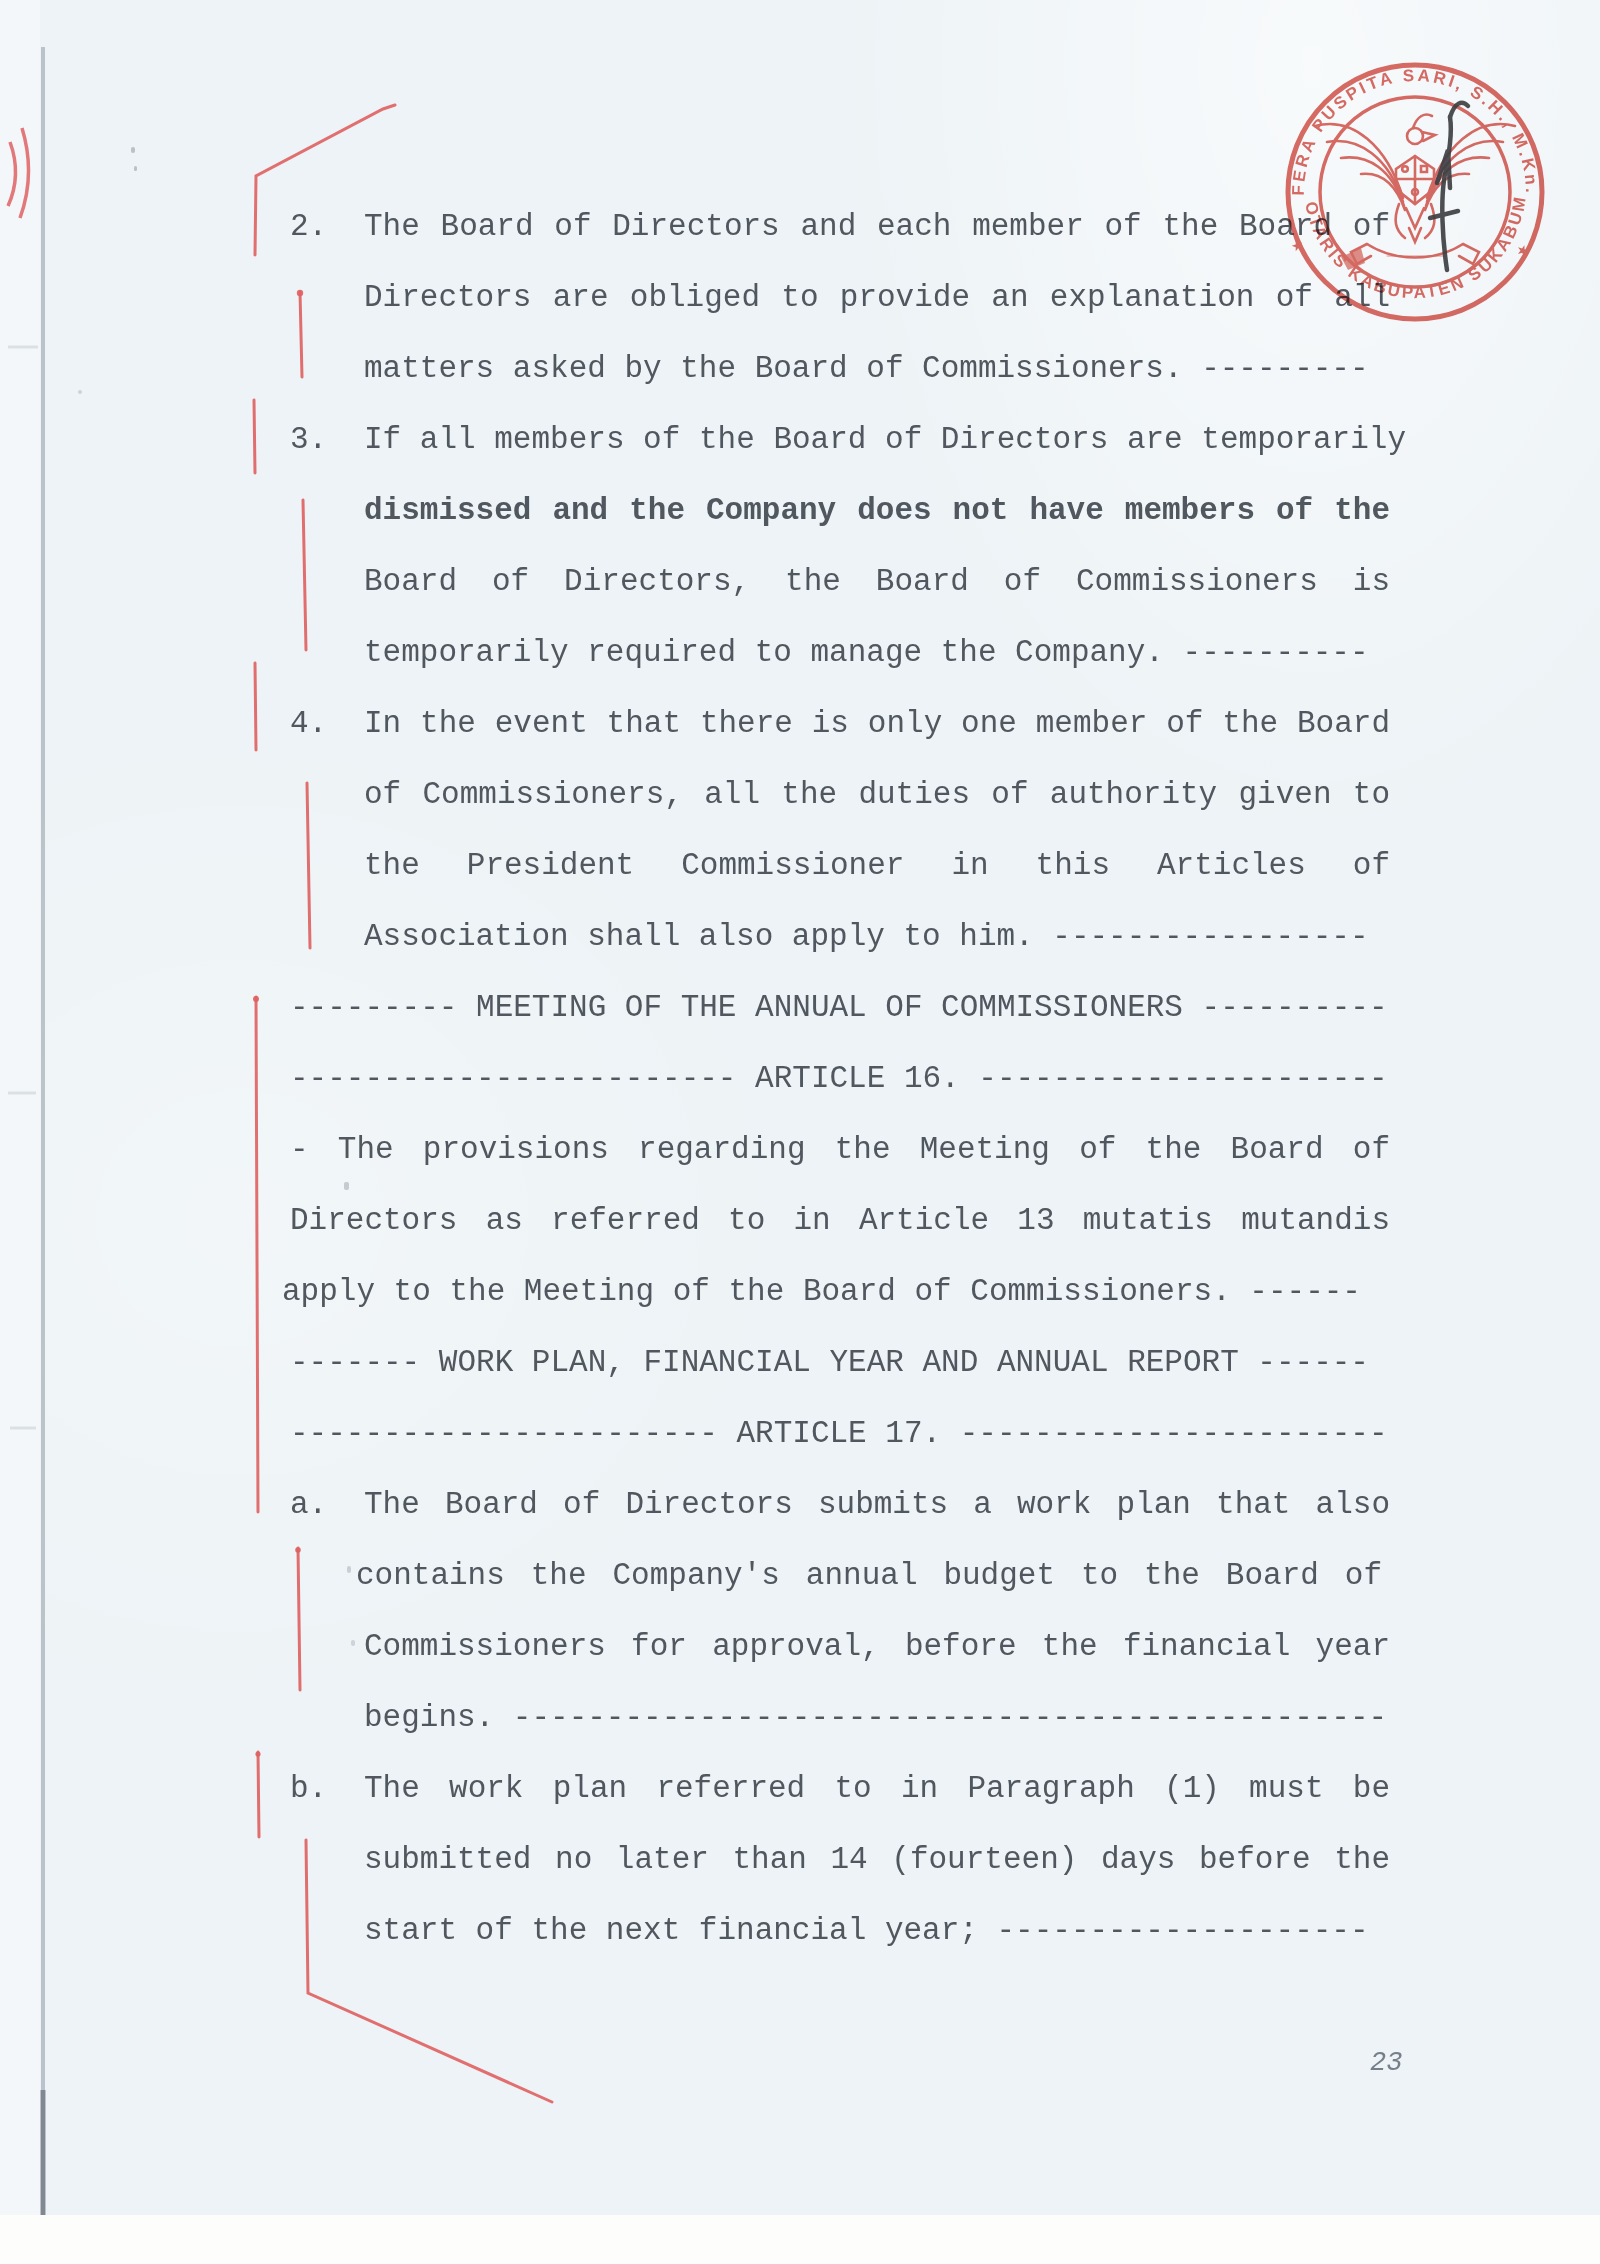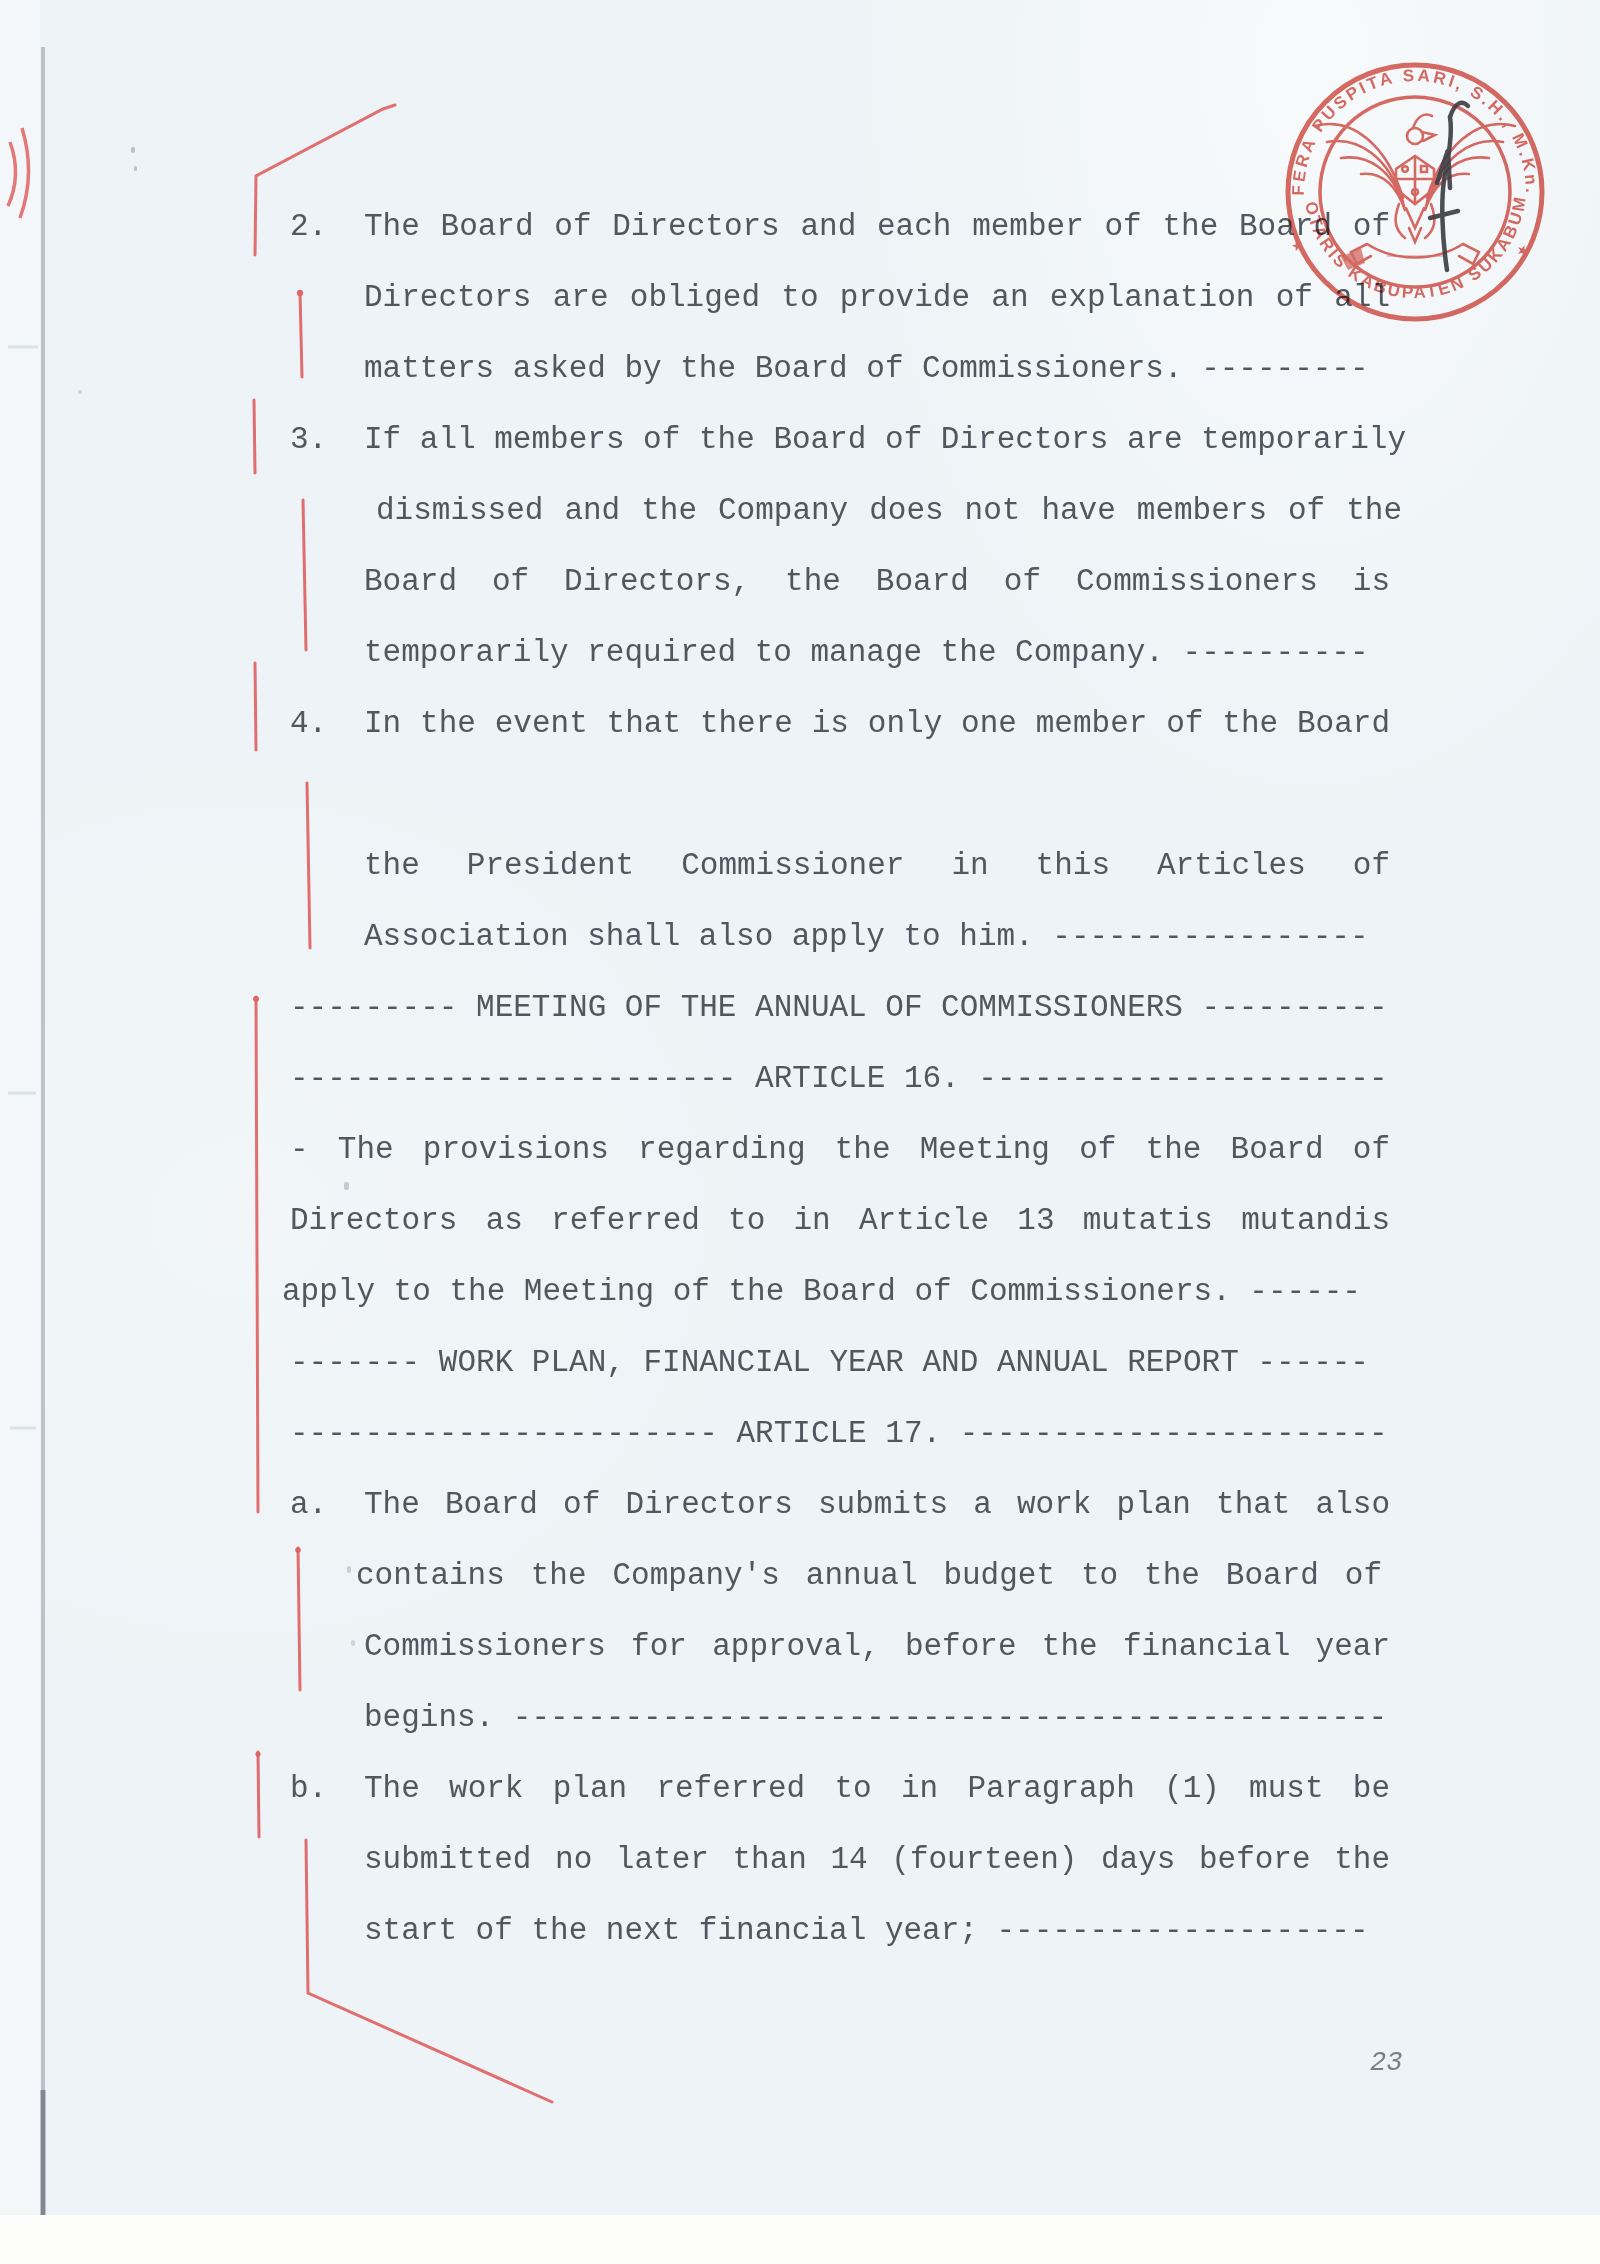--- a/index.html
+++ b/index.html
@@ -46,26 +46,27 @@
 <div id="page">
   <div id="left-strip"></div>
 
   <div class="line num" style="left:290px;top:206px;">2.</div>
   <div class="line jst" style="left:364px;top:206px;width:1026px;">The Board of Directors and each member of the Board of</div>
   <div class="line jst" style="left:364px;top:277px;width:1026px;">Directors are obliged to provide an explanation of all</div>
   <div class="line pre" style="left:364px;top:348px;">matters asked by the Board of Commissioners. ---------</div>
 
   <div class="line num" style="left:290px;top:419px;">3.</div>
   <div class="line jst" style="left:364px;top:419px;width:1042px;">If all members of the Board of Directors are temporarily</div>
-  <div class="line jst" style="left:376px;top:490px;width:1026px;">dismissed and the Company does not have members of the</div>
+  <div class="line jst" style="left:364px;top:490px;width:1026px;font-weight:bold;">dismissed and the Company does not have members of the</div>
   <div class="line jst" style="left:364px;top:561px;width:1026px;">Board of Directors, the Board of Commissioners is</div>
   <div class="line pre" style="left:364px;top:632px;">temporarily required to manage the Company. ----------</div>
 
   <div class="line num" style="left:290px;top:703px;">4.</div>
   <div class="line jst" style="left:364px;top:703px;width:1026px;">In the event that there is only one member of the Board</div>
+  <div class="line jst" style="left:364px;top:774px;width:1026px;">of Commissioners, all the duties of authority given to</div>
   <div class="line jst" style="left:364px;top:845px;width:1026px;">the President Commissioner in this Articles of</div>
   <div class="line pre" style="left:364px;top:916px;">Association shall also apply to him. -----------------</div>
 
   <div class="line pre" style="left:290px;top:987px;">--------- MEETING OF THE ANNUAL OF COMMISSIONERS ----------</div>
   <div class="line pre" style="left:290px;top:1058px;">------------------------ ARTICLE 16. ----------------------</div>
   <div class="line jst" style="left:290px;top:1129px;width:1100px;">- The provisions regarding the Meeting of the Board of</div>
   <div class="line jst" style="left:290px;top:1200px;width:1100px;">Directors as referred to in Article 13 mutatis mutandis</div>
   <div class="line pre" style="left:282px;top:1271px;">apply to the Meeting of the Board of Commissioners. ------</div>
   <div class="line pre" style="left:290px;top:1342px;">------- WORK PLAN, FINANCIAL YEAR AND ANNUAL REPORT ------</div>
   <div class="line pre" style="left:290px;top:1413px;">----------------------- ARTICLE 17. -----------------------</div>

